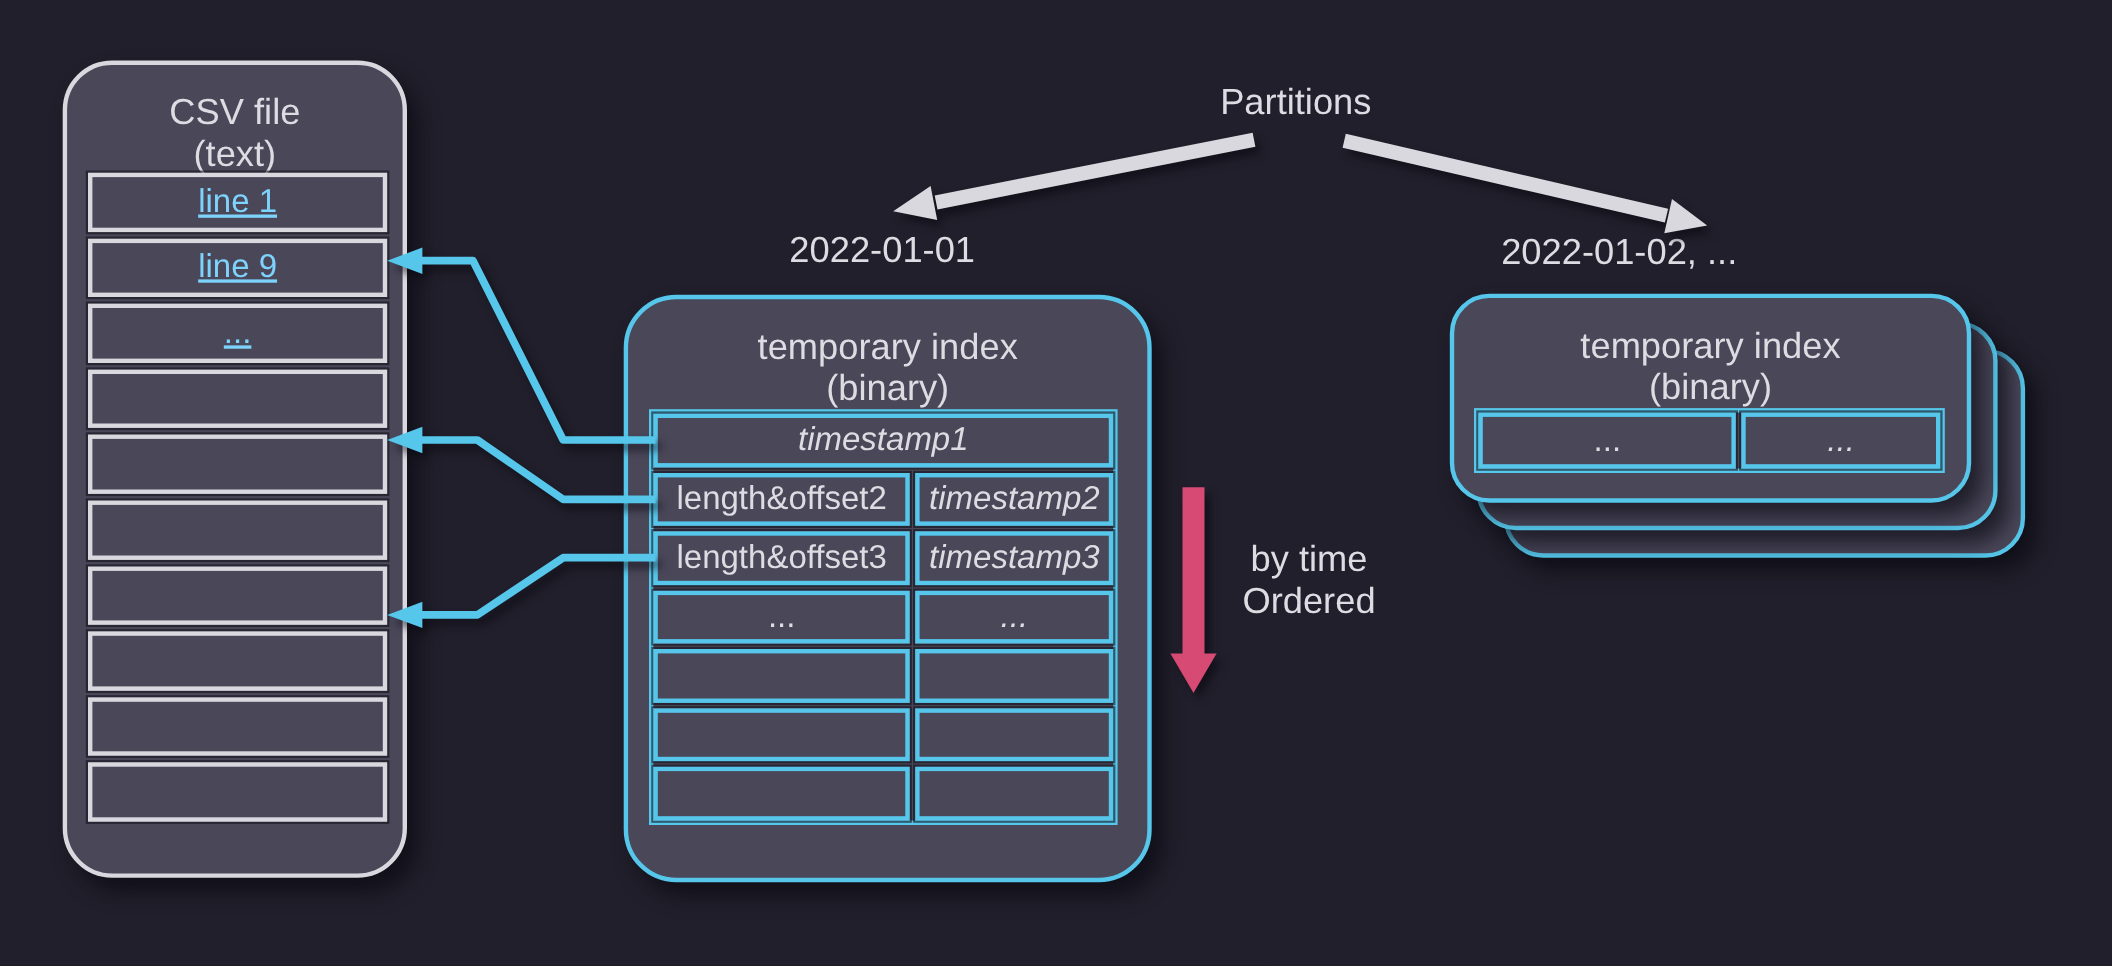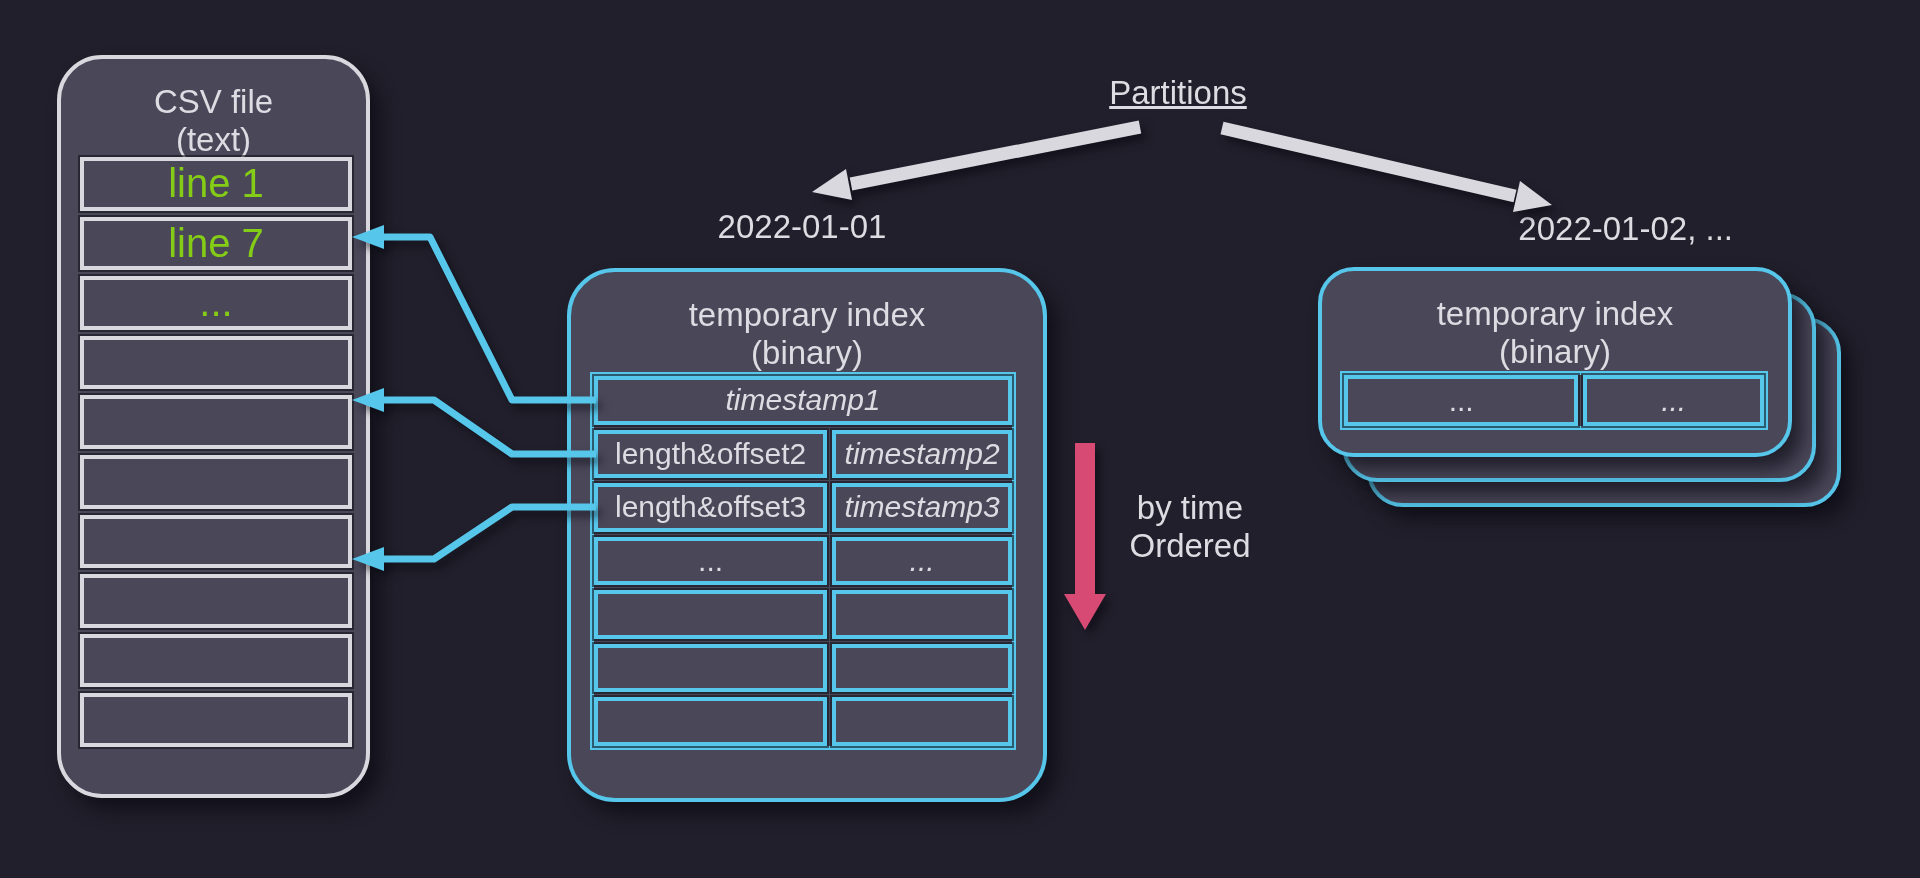--- a/index.html
+++ b/index.html
@@ -35,21 +35,21 @@
     position: absolute;
     left: 19px; top: 98px; width: 272px; height: 590px;
     display: flex; flex-direction: column; gap: 6px;
   }
   .csv-row {
     flex: 1;
     box-sizing: border-box;
     border: 4px solid #d9d8de;
     box-shadow: 0 0 0 2px rgba(17,16,27,0.6);
     display: flex; align-items: center; justify-content: center;
-    color: #84cc16; font-size: 40px;
+    color: #7dd3fc; font-size: 30px; text-decoration: underline;
   }
   
   .index-box {
     left: 567px; top: 268px; width: 480px; height: 534px;
     border: 4px solid #56c7eb;
     border-radius: 48px;
   }
   .index-table {
     position: absolute;
     left: 19px; top: 100px; width: 426px; height: 378px;
@@ -85,23 +85,23 @@
     display: flex; gap: 5px;
   }
   
   .label {
     position: absolute;
     color: #dddce2;
     font-size: 33px;
     line-height: 38px;
     text-align: center;
   }
-  .lbl-partitions    { left: 1028px; top: 74px;  width: 300px; text-decoration: underline; }
+  .lbl-partitions    { left: 1028px; top: 74px;  width: 300px; }
   .lbl-left-date     { left: 652px;  top: 208px; width: 300px; }
-  .lbl-right-date    { left: 1373px; top: 210px; width: 360px; text-align: right; }
+  .lbl-right-date    { left: 1292px; top: 210px; width: 360px; }
   .lbl-ordered       { left: 1060px; top: 489px; width: 260px; }
   
   .overlay {
     position: absolute;
     left: 0; top: 0;
     pointer-events: none;
   }
   .shadowed { filter: drop-shadow(5px 6px 4px rgba(9,9,17,0.6)); }
 </style>
 </head>
@@ -109,21 +109,21 @@
 
 <div class="canvas">
 
   <div class="box csv-box">
     <div class="box-titles">
       <div>CSV file</div>
       <div>(text)</div>
     </div>
     <div class="csv-rows">
       <div class="csv-row">line 1</div>
-      <div class="csv-row">line 7</div>
+      <div class="csv-row">line 9</div>
       <div class="csv-row">...</div>
       <div class="csv-row"></div>
       <div class="csv-row"></div>
       <div class="csv-row"></div>
       <div class="csv-row"></div>
       <div class="csv-row"></div>
       <div class="csv-row"></div>
       <div class="csv-row"></div>
     </div>
   </div>

